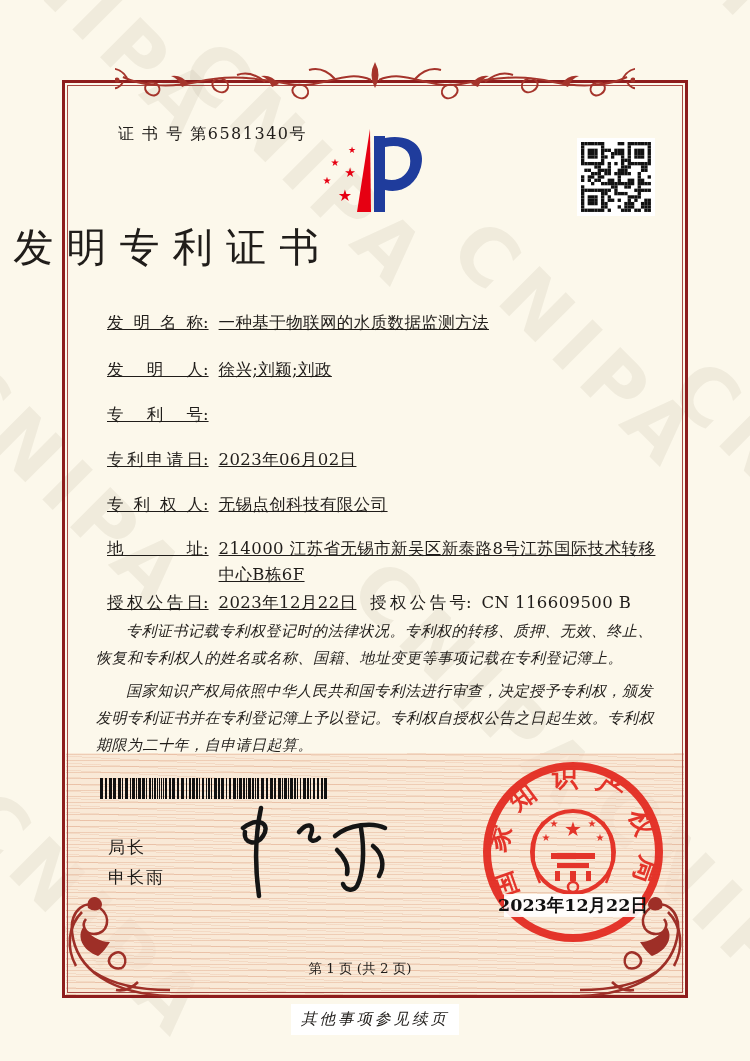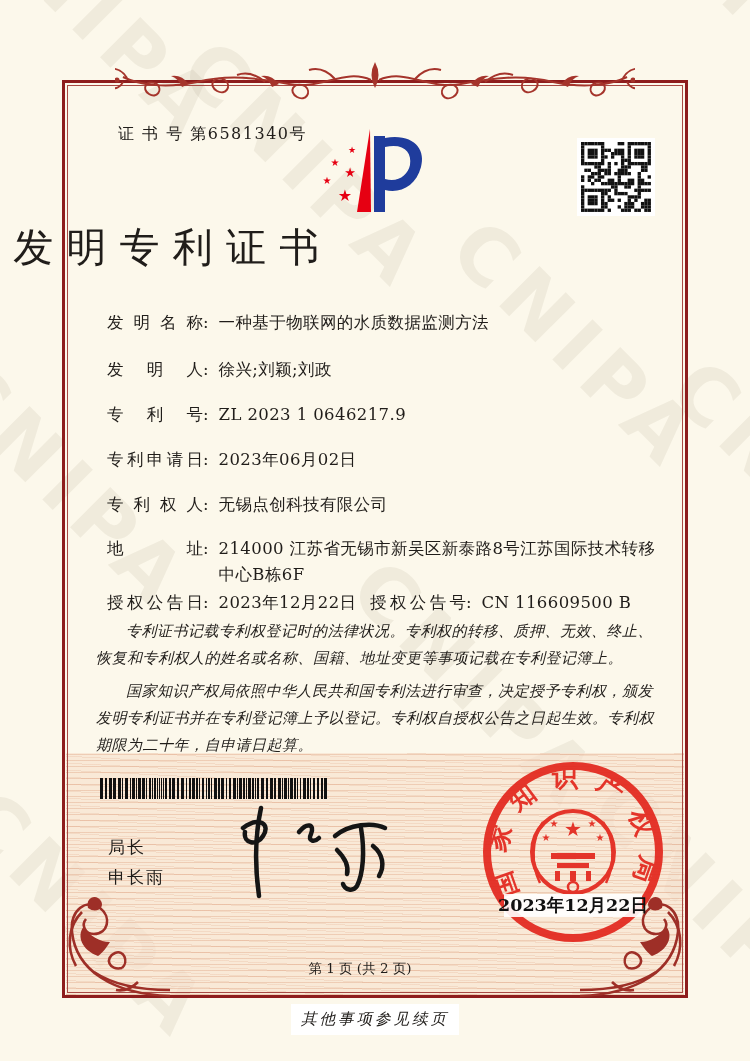--- a/index.html
+++ b/index.html
@@ -17,21 +17,21 @@
   
   .guilloche{position:absolute;left:66px;top:753px;width:618px;height:242px;z-index:1;
       background-color:rgba(247,224,205,0.65);
       background-image:repeating-linear-gradient(0deg,rgba(213,138,100,0.30) 0 1px,rgba(0,0,0,0) 1px 6px),
                        repeating-linear-gradient(3deg,rgba(213,138,100,0.16) 0 1px,rgba(0,0,0,0) 1px 7px);}
   .orn{z-index:3;}
   .z4{z-index:4;}
   .cert-no{left:118px;top:124px;font-size:16px;letter-spacing:1.5px;}
   .title{left:0;width:750px;top:220px;text-align:left;font-size:40px;letter-spacing:0.33em;
          text-indent:0.33em;font-weight:500;}
-  .row{position:absolute;left:107px;width:562px;font-size:16.5px;display:flex;line-height:26px;z-index:4;}
+  .row{position:absolute;left:107px;width:562px;font-size:16.5px;display:flex;line-height:26px;z-index:4;text-decoration:underline;}
   .flabel{flex:0 0 96px;text-align:justify;text-align-last:justify;}
   .fvalue{margin-left:10px;letter-spacing:0.4px;}
   .addr .fvalue{max-width:446px;}
   .pair2{position:absolute;left:263px;top:0;display:flex;justify-content:center;}
   .pair2 .flabel{flex:0 0 96px;}
   .paras{position:absolute;left:96px;top:618px;width:564px;z-index:4;}
   .paras p{margin:0;font-size:15px;line-height:27px;text-indent:2em;font-style:italic;
            letter-spacing:0.5px;}
   .paras p + p{margin-top:6px;}
   .commissioner{left:108px;font-size:17px;font-family:"DejaVu Sans","Liberation Sans",sans-serif;
@@ -365,21 +365,20 @@
     <span class="fvalue">一种基于物联网的水质数据监测方法</span>
   </div>
   <div class="row" style="top:357px">
     <span class="flabel">发明人</span>
       <span class="fcolon">:</span>
     <span class="fvalue">徐兴;刘颖;刘政</span>
   </div>
   <div class="row" style="top:402px">
     <span class="flabel">专利号</span>
       <span class="fcolon">:</span>
-    <span class="fvalue">ZL 2023 1 0646217.9</span>
   </div>
   <div class="row" style="top:447px">
     <span class="flabel">专利申请日</span>
       <span class="fcolon">:</span>
     <span class="fvalue">2023年06月02日</span>
   </div>
   <div class="row" style="top:492px">
     <span class="flabel">专利权人</span>
       <span class="fcolon">:</span>
     <span class="fvalue">无锡点创科技有限公司</span>

